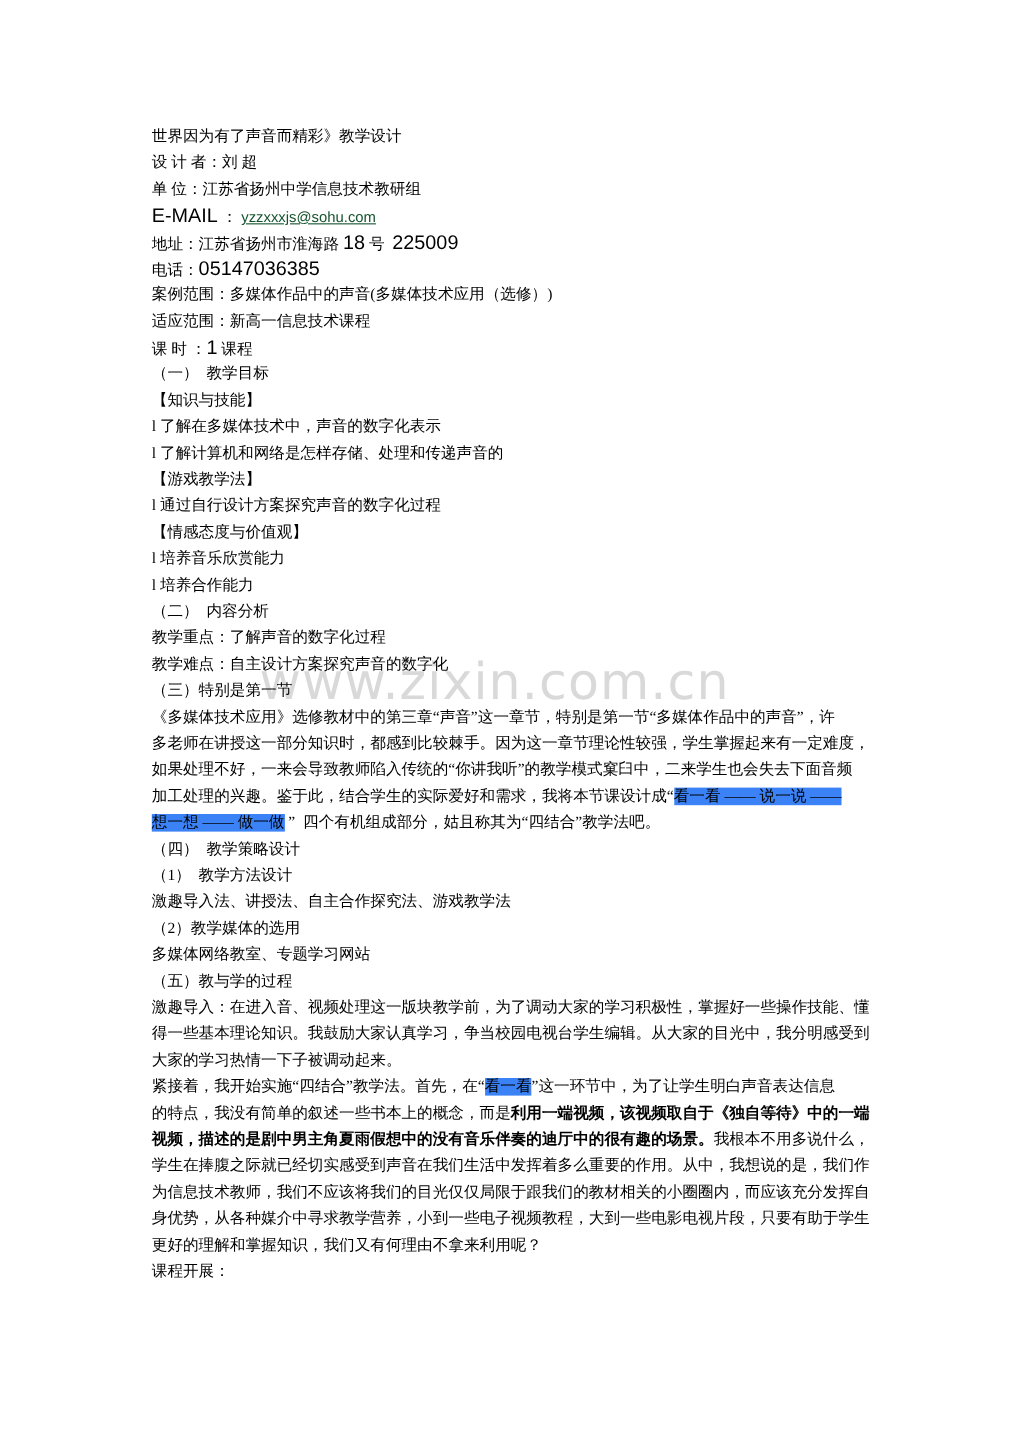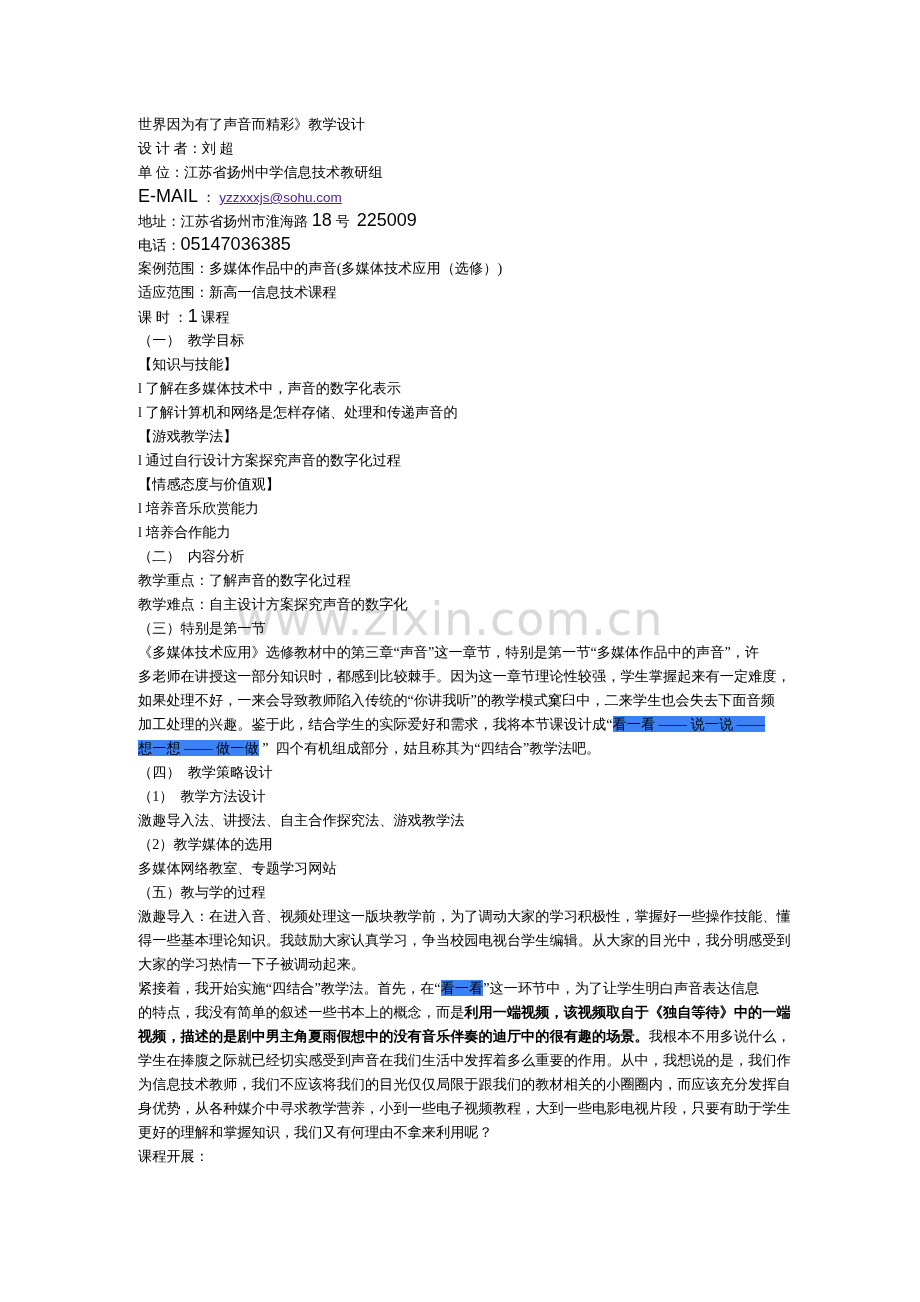--- a/index.html
+++ b/index.html
@@ -41,21 +41,21 @@
     font-size: 14.2px;
     white-space: pre;
   }
   .r-latin {
     font-family: "Liberation Sans", "DejaVu Sans", sans-serif;
     font-size: 18px;
   }
   .r-link {
     font-family: "Liberation Sans", "DejaVu Sans", sans-serif;
     font-size: 13.5px;
-    color: #4c1d95;
+    color: #14532d;
     text-decoration: underline;
     cursor: pointer;
   }
   .r-bold { font-weight: bold; }
   .r-hl { background: #3b82f6; }
   .r-bullet { font-size: 14.2px; }
 </style>
 </head>
 <body>
 

